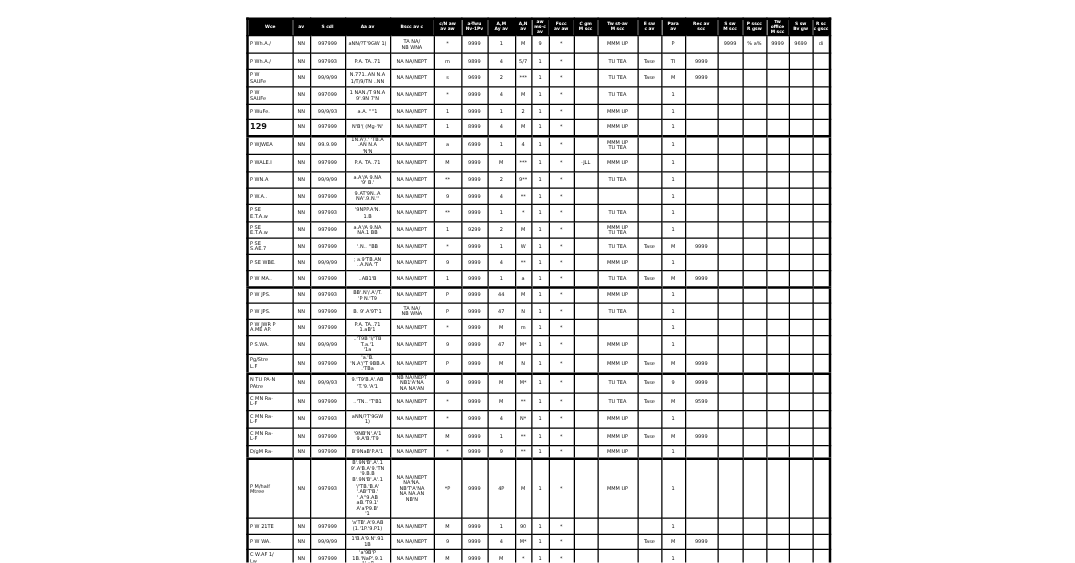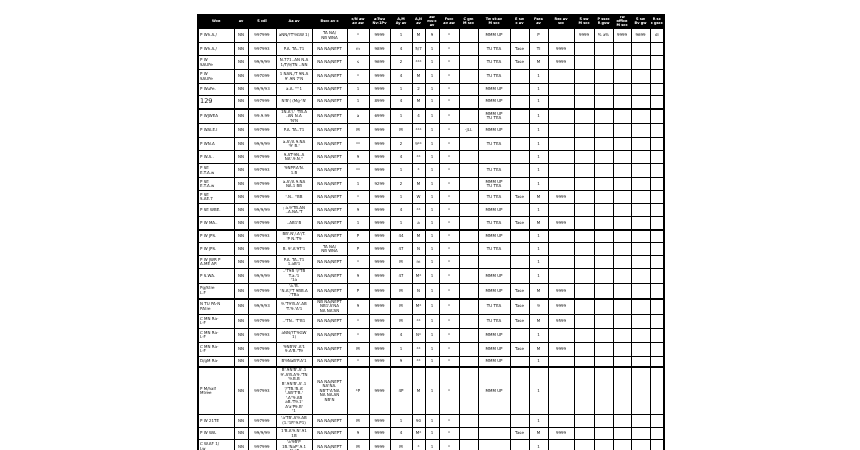--- a/index.html
+++ b/index.html
@@ -50,21 +50,21 @@
     font-weight: bold;
     height: 12px;
     line-height: 1.1;
   }
   table.data-grid td.col-name {
     text-align: left;
     padding-left: 1px;
   }
   table.data-grid td.big-label {
     font-size: 6.5px;
-    font-weight: normal;
+    font-weight: bold;
   }
   table.data-grid tr.thick-top td {
     border-top: 2px solid #000000;
   }
 </style>
 </head>
 <body>
 
 <div class="page">
   <div class="table-wrap">

